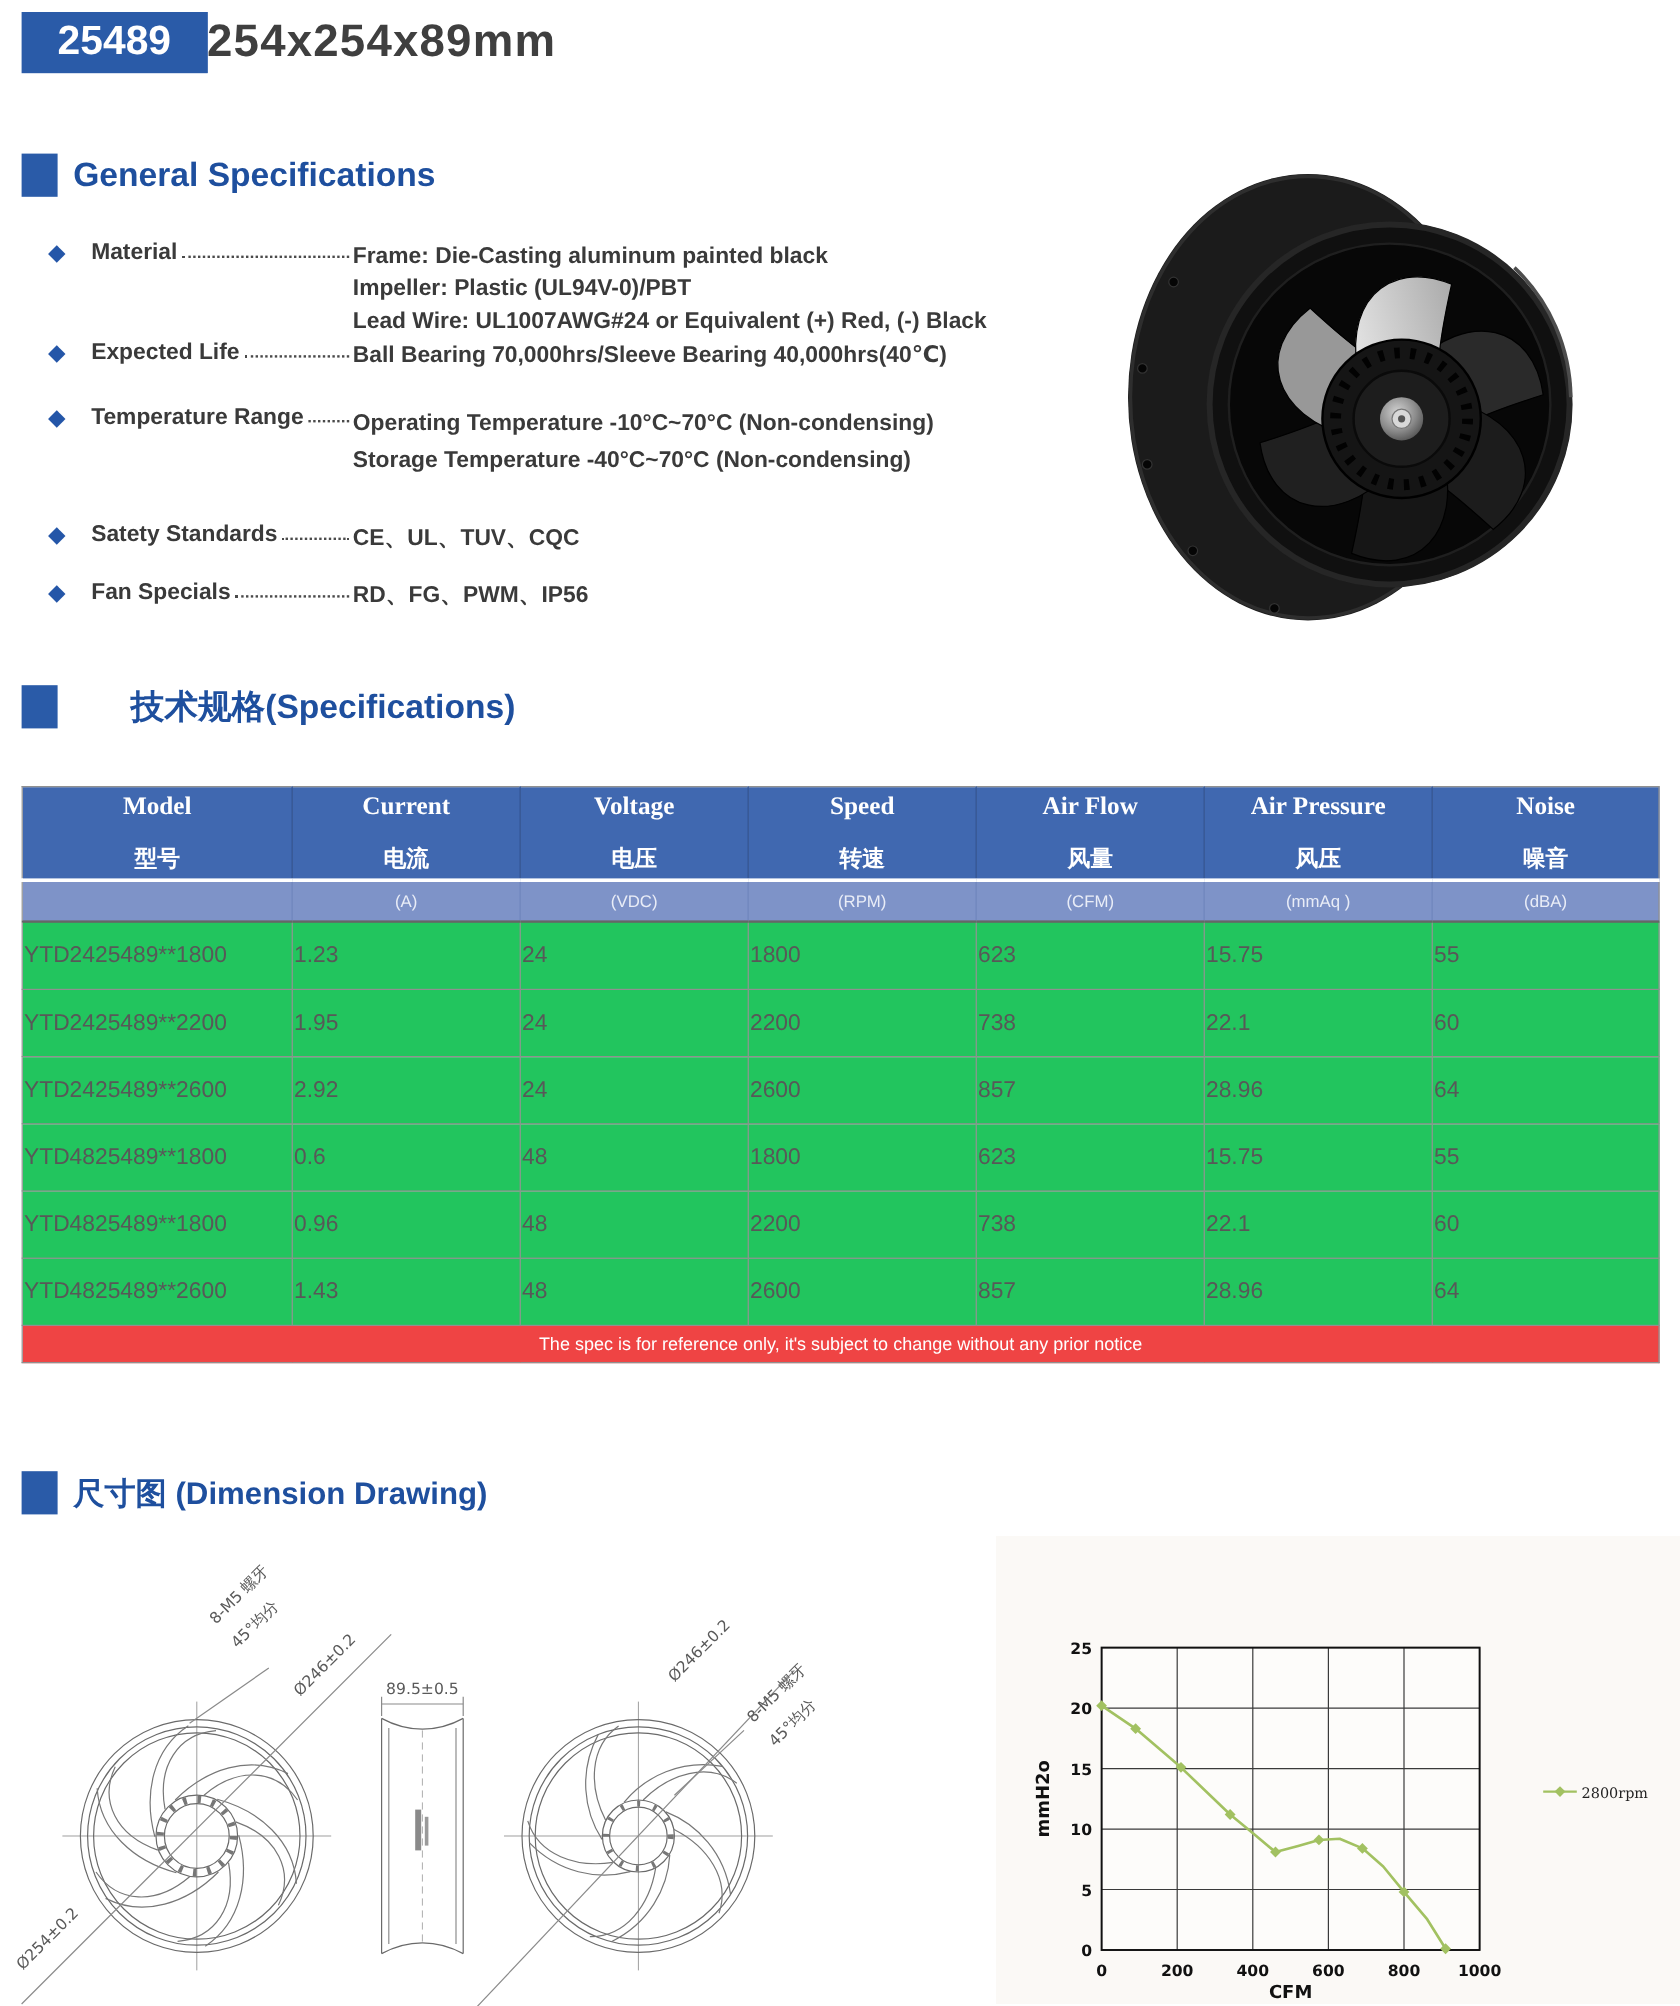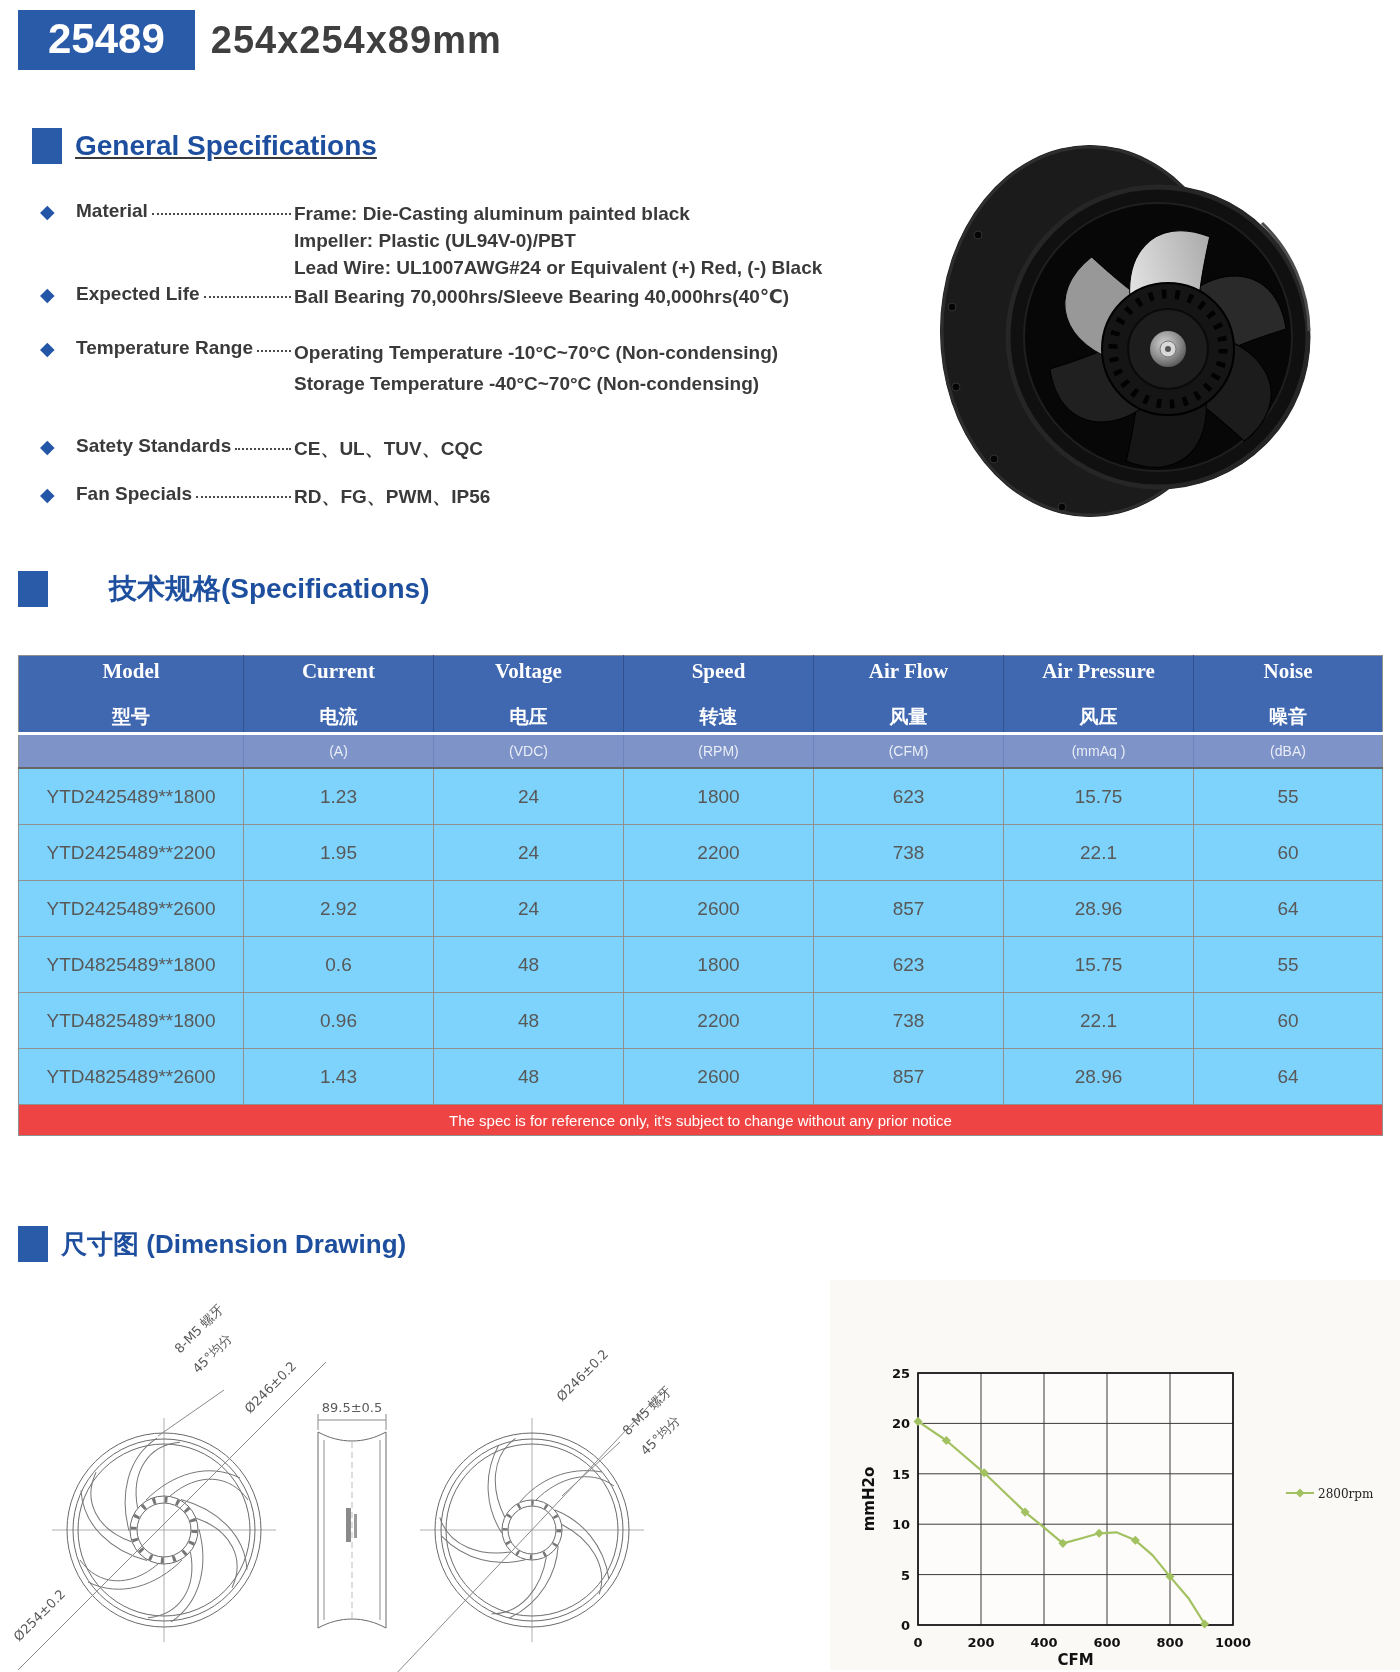--- a/index.html
+++ b/index.html
@@ -1,29 +1,29 @@
 <!DOCTYPE html>
 <html><head>
 <meta charset="utf-8">
 <style>
   html,body{margin:0;padding:0;background:#fff;}
   .page{position:relative;width:1400px;height:1672px;background:#ffffff;overflow:hidden;
         font-family:"Liberation Sans","DejaVu Sans",sans-serif;color:#3a3a3a;}
 
   
   .title-bar{position:absolute;left:18px;top:10px;display:flex;align-items:center;}
-  .model-box{background:#2a5ba8;color:#fff;font-weight:bold;font-size:42px;
-             padding:5px 30px 7px 30px;margin-right:16px;box-shadow:inset 0 0 0 2px #2a5ba8;}
+  .model-box{background:#2a5ba8;color:#fff;font-weight:bold;font-size:34px;
+             padding:5px 30px 7px 30px;box-shadow:inset 0 0 0 2px #2a5ba8;}
   .size-text{font-size:38px;font-weight:bold;color:#3f3f3f;letter-spacing:1px;}
 
   
   .sec-head{position:absolute;display:flex;align-items:center;}
   .sec-head .sq{width:30px;height:36px;background:#2a5ba8;margin-right:13px;flex:none;}
   .sec-head h2{margin:0;font-size:28px;font-weight:bold;color:#1e4f9e;}
-  .gen-head{left:32px;top:128px;text-decoration:underline;}
+  .gen-head{left:18px;top:128px;}
   .spec2-head{left:18px;top:570px;gap:48px;}
   .dim-head{left:18px;top:1226px;}
   .pq-head{left:770px;top:1226px;}
   .dim-head h2,.pq-head h2{font-size:26px;}
 
   
   .spec-list{position:absolute;left:40px;top:200px;width:880px;font-size:19px;font-weight:bold;}
   .spec-item{display:flex;align-items:flex-start;}
   .spec-item .diamond{width:36px;color:#2456a8;font-size:19px;flex:none;}
   .spec-item .lbl{width:218px;display:flex;align-items:flex-start;flex:none;}
@@ -40,21 +40,21 @@
   .spec-table{position:absolute;left:18px;top:655px;width:1364px;border-collapse:collapse;
               table-layout:fixed;border:1px solid #909090;}
   .spec-table th{background:#4068b0;color:#fff;height:76px;border-left:1px solid #31528e;
                  vertical-align:middle;padding:0;font-family:Liberation Serif, serif;}
   .spec-table th:first-child{border-left:none;}
   .h-en{font-size:21px;font-weight:bold;line-height:26px;}
   .h-zh{font-size:19px;font-weight:bold;line-height:26px;margin-top:20px;}
   .unit-row td{background:#7e93c8;color:#e9edf7;font-size:14px;height:30px;text-align:center;
                border-left:1px solid #6d83bb;border-top:3px solid #ffffff;}
   .unit-row td:first-child{border-left:none;}
-  .data-row td{background:#7dd3fc;color:#585858;font-size:19px;height:53px;text-align:center;
+  .data-row td{background:#22c55e;color:#585858;font-size:19px;height:53px;text-align:left;
                border:1px solid #909090;font-weight:400;}
   .data-row.first td{border-top:2px solid #666;}
   .foot-row td{background:#ef4444;color:#fff;font-size:15px;height:28px;text-align:center;border:none;}
 
   
   .dim-svg{position:absolute;left:12px;top:1282px;}
   .dtxt{font:13px "DejaVu Sans",sans-serif;fill:#5a5a5a;}
 
   
   .pq-chart{position:absolute;left:830px;top:1280px;width:570px;height:390px;background:#fbf9f6;}

